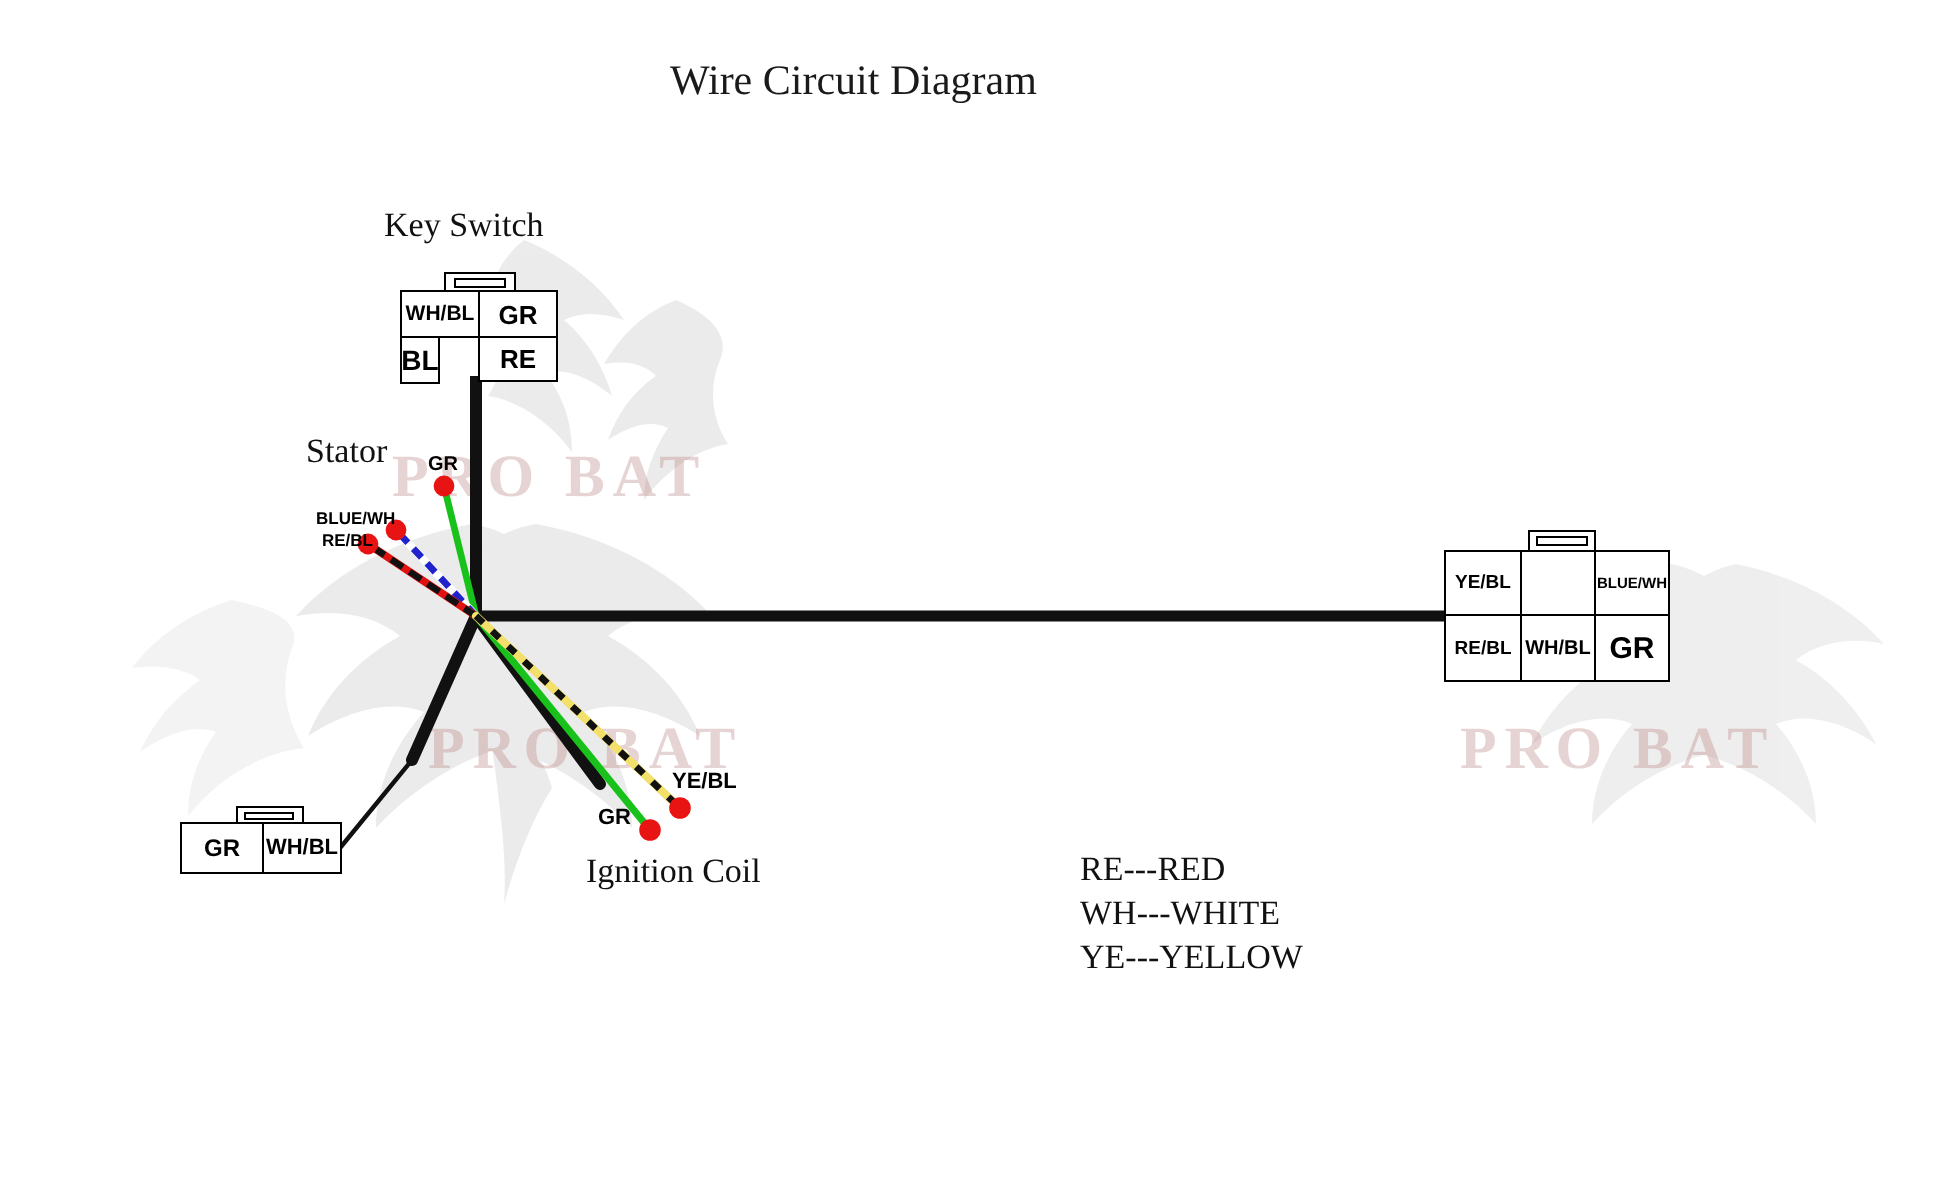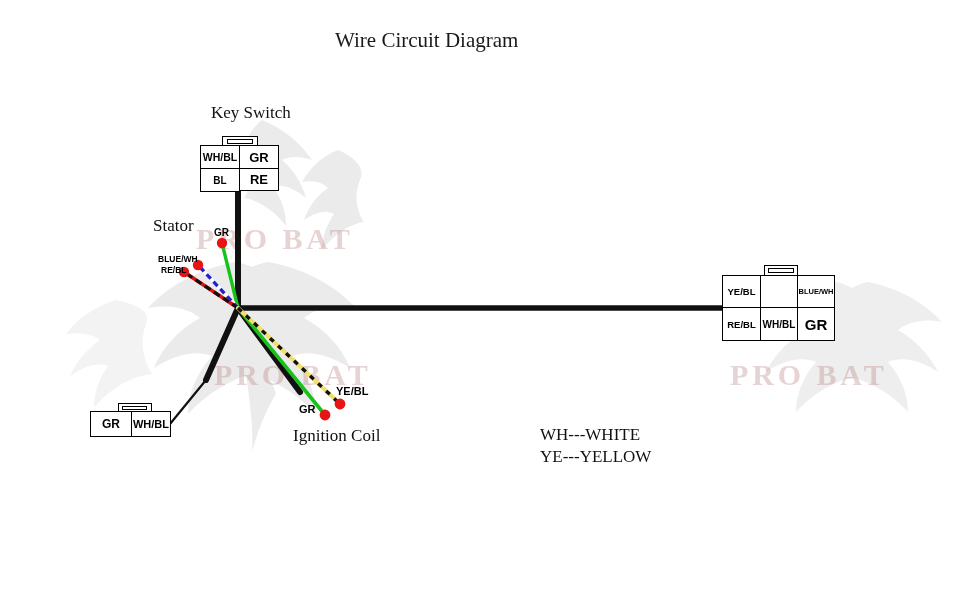--- a/index.html
+++ b/index.html
@@ -139,28 +139,28 @@
 
     <circle cx="222" cy="243" r="5.2" fill="#e81414"></circle>
     <circle cx="198" cy="265" r="5.2" fill="#e81414"></circle>
     <circle cx="184" cy="272" r="5.2" fill="#e81414"></circle>
     <circle cx="325" cy="415" r="5.4" fill="#e81414"></circle>
     <circle cx="340" cy="404" r="5.4" fill="#e81414"></circle>
   </svg>
 
   <div class="title" style="left:335px;top:28px;">Wire Circuit Diagram</div>
 
-  <div class="grp-label" style="left:192px;top:103px;margin-left:19px;">Key Switch</div>
+  <div class="grp-label" style="left:192px;top:103px;">Key Switch</div>
 
   <div class="conn" style="left:200px;top:136px;width:80px;height:58px;">
     <div class="tab" style="left:22px;top:0px;width:36px;height:10px;"></div>
     <div class="tabinner" style="left:27px;top:3px;width:26px;height:5px;"></div>
     <div class="cell" style="left:0px;top:9px;width:40px;height:24px;font-size:10.5px;">WH/BL</div>
     <div class="cell" style="left:39px;top:9px;width:40px;height:24px;font-size:13px;">GR</div>
-    <div class="cell" style="left:0px;top:32px;width:40px;height:24px;font-size:10px;">BL</div>
+    <div class="cell" style="left:0px;top:32px;width:20px;height:24px;font-size:14px;">BL</div>
     <div class="cell" style="left:39px;top:32px;width:40px;height:23px;font-size:13px;">RE</div>
   </div>
 
   <div class="grp-label" style="left:153px;top:216px;">Stator</div>
 
   <div class="wirelabel" style="left:214px;top:228px;font-size:10px;">GR</div>
   <div class="wirelabel" style="left:158px;top:255px;font-size:8.5px;">BLUE/WH</div>
   <div class="wirelabel" style="left:161px;top:266px;font-size:8.5px;">RE/BL</div>
 
   <div class="grp-label" style="left:293px;top:426px;">Ignition Coil</div>
@@ -180,17 +180,18 @@
     <div class="tabinner" style="left:46px;top:3px;width:26px;height:5px;"></div>
     <div class="cell" style="left:0px;top:10px;width:39px;height:33px;font-size:9.5px;">YE/BL</div>
     <div class="cell" style="left:38px;top:10px;width:38px;height:33px;font-size:9.5px;"></div>
     <div class="cell" style="left:75px;top:10px;width:38px;height:33px;font-size:7.5px;">BLUE/WH</div>
     <div class="cell" style="left:0px;top:42px;width:39px;height:34px;font-size:9.5px;">RE/BL</div>
     <div class="cell" style="left:38px;top:42px;width:38px;height:34px;font-size:10px;">WH/BL</div>
     <div class="cell" style="left:75px;top:42px;width:38px;height:34px;font-size:15px;">GR</div>
   </div>
 
   <div class="legend" style="left:540px;top:424px;">
+    <div>RE---RED</div>
     <div>WH---WHITE</div>
     <div>YE---YELLOW</div>
   </div>
 
 </div>
 
 </body></html>

